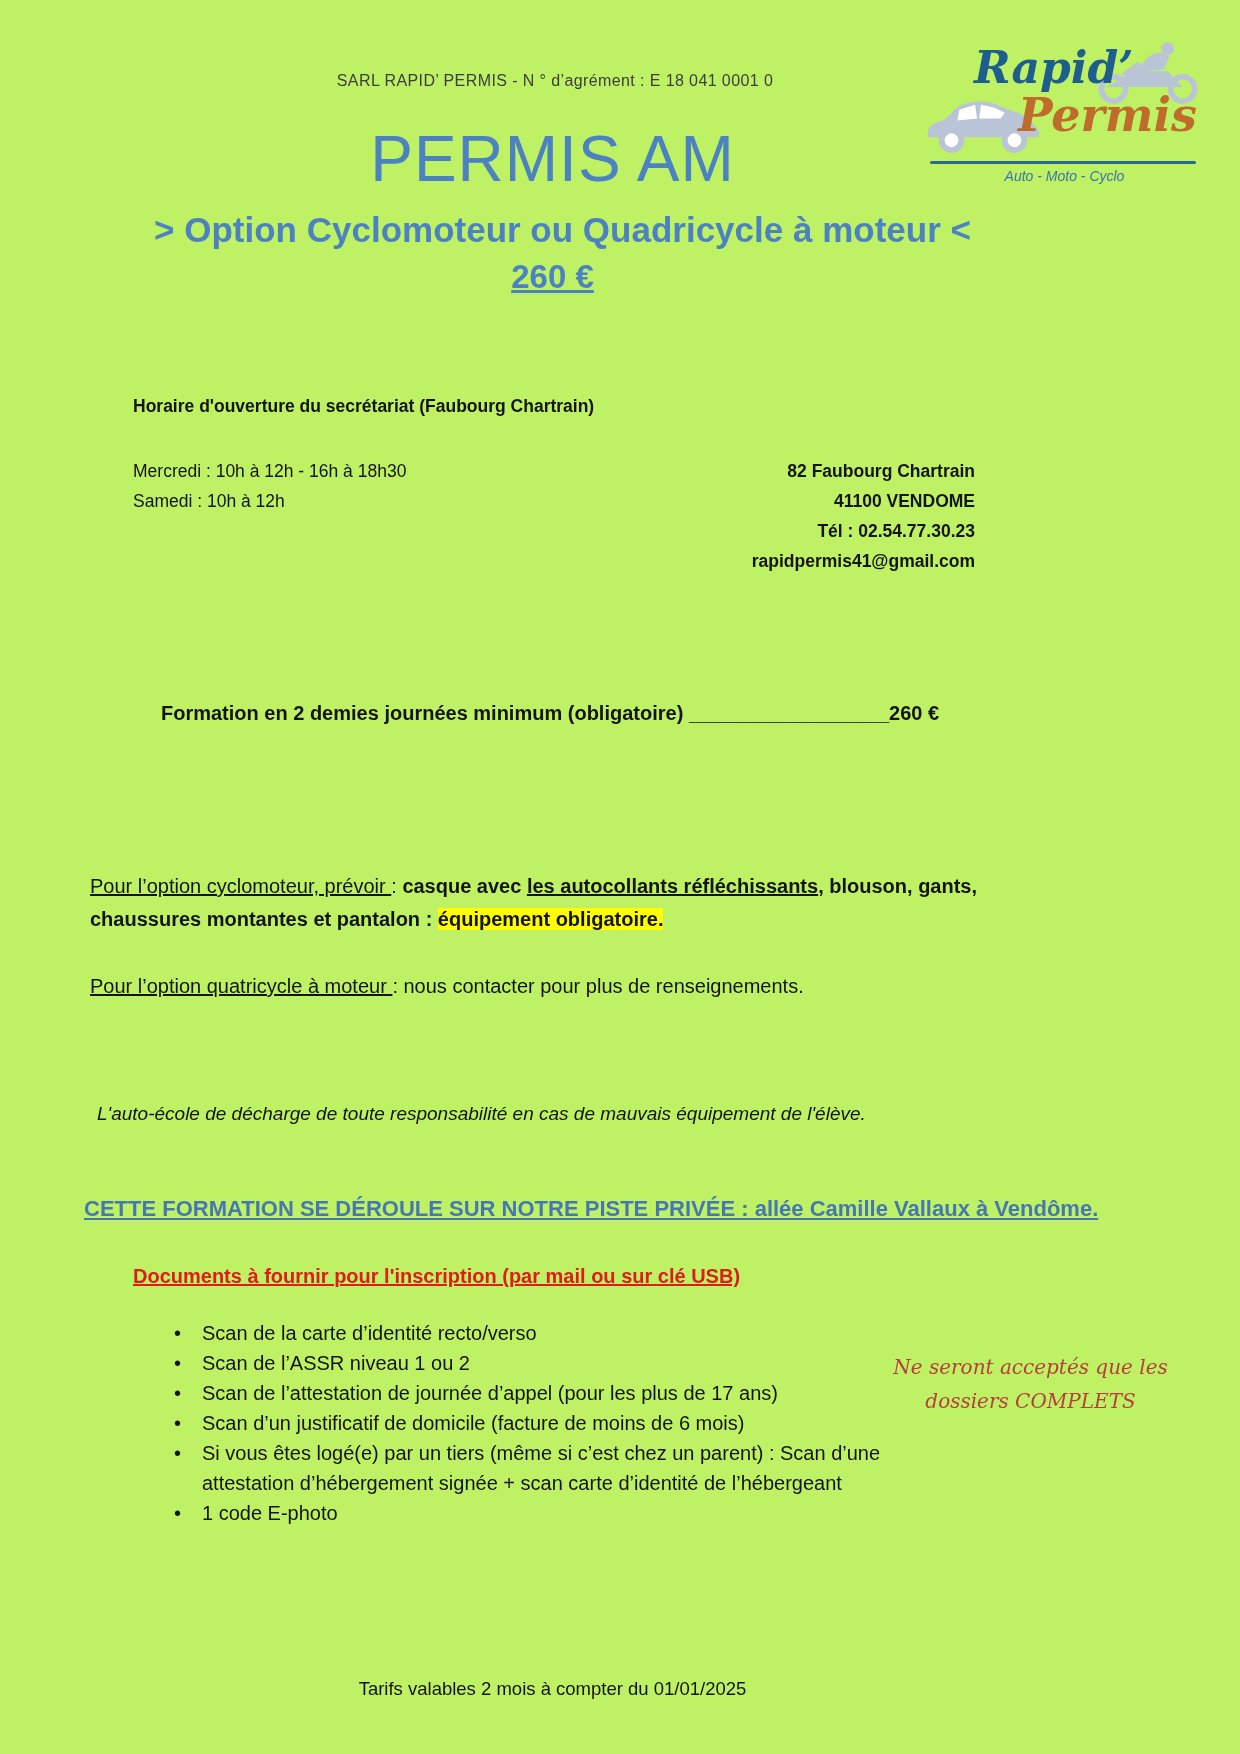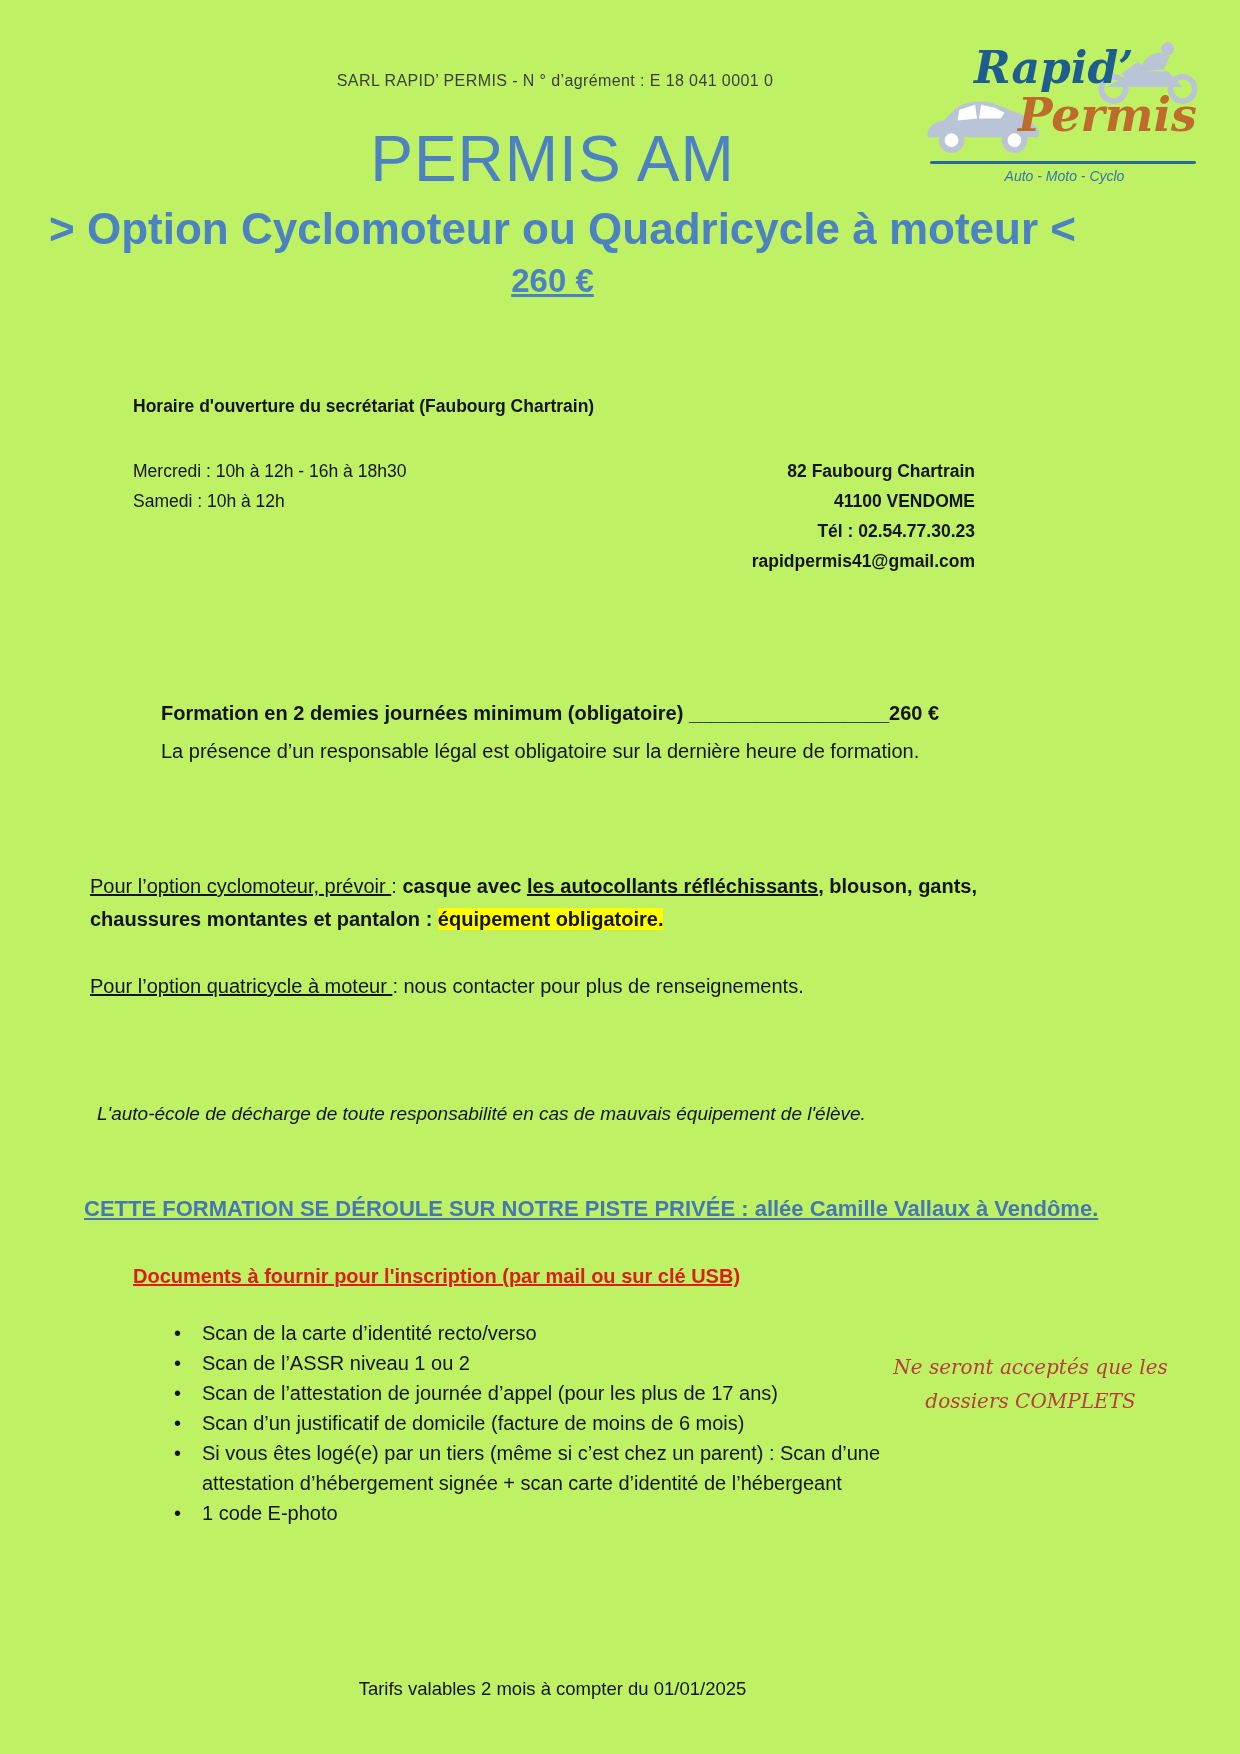--- a/index.html
+++ b/index.html
@@ -18,21 +18,21 @@
   .logo .permis{position:absolute;left:96px;top:48px;font-family:"DejaVu Serif",serif;
                 font-style:italic;font-weight:bold;font-size:46px;color:#bf6b2b;z-index:2;}
   .logo .rule{position:absolute;left:8px;top:121px;width:266px;height:3px;
               background:#2a6a95;border-radius:2px;}
   .logo .tagline{position:absolute;left:0;top:128px;width:285px;text-align:center;
                  font-style:italic;font-size:14px;color:#3f74ab;}
 
   
   .title-wrap{position:absolute;left:0;top:124px;width:1105px;text-align:center;color:#4d82c2;}
   .title-main{font-size:64px;font-weight:400;letter-spacing:1px;line-height:1.12;}
-  .title-sub{margin-top:8px;font-size:44px;font-weight:700;padding-left:20px;}
+  .title-sub{margin-top:14px;font-size:35px;font-weight:700;padding-left:20px;}
   .title-price{margin-top:8px;font-size:33px;font-weight:700;text-decoration:underline;}
 
   .hours-heading{position:absolute;left:133px;top:396px;font-size:17.5px;font-weight:700;}
   .hours-lines{position:absolute;left:133px;top:456px;font-size:17.5px;line-height:30px;}
   .contact{position:absolute;left:600px;top:456px;width:375px;text-align:right;
            font-weight:700;font-size:17.5px;line-height:30px;}
 
   .formation{position:absolute;left:133px;top:698px;width:870px;font-size:20px;margin-left:28px;}
   .formation .row1{font-weight:700;line-height:30px;}
   .formation .note{margin-top:7px;width:800px;line-height:33px;font-weight:400;}
@@ -111,21 +111,20 @@
 
   <div class="contact">
     <div>82 Faubourg Chartrain</div>
     <div>41100 VENDOME</div>
     <div>Tél : 02.54.77.30.23</div>
     <div>rapidpermis41@gmail.com</div>
   </div>
 
   <div class="formation">
     <div class="row1"><span>Formation en 2 demies journées minimum (obligatoire)  </span><span>__________________</span><span>260 €</span></div>
-    <div class="note">La présence d’un responsable légal est obligatoire sur la dernière heure de formation.</div>
   </div>
 
   <div class="para-cyclo"><span class="lead-u">Pour l’option cyclomoteur, prévoir </span><span>: </span><span class="b">casque avec </span><span class="bu">les autocollants réfléchissants</span><span class="b">, blouson, gants, chaussures montantes et pantalon : </span><span class="hl">équipement obligatoire.</span></div>
 
   <div class="para-quad"><span class="lead-u">Pour l’option quatricycle à moteur </span><span>: nous contacter pour plus de renseignements.</span></div>
 
   <div class="disclaimer">L'auto-école de décharge de toute responsabilité en cas de mauvais équipement de l'élève.</div>
 
   <div class="piste">CETTE FORMATION SE DÉROULE SUR NOTRE PISTE PRIVÉE : allée Camille Vallaux à Vendôme.</div>
 

